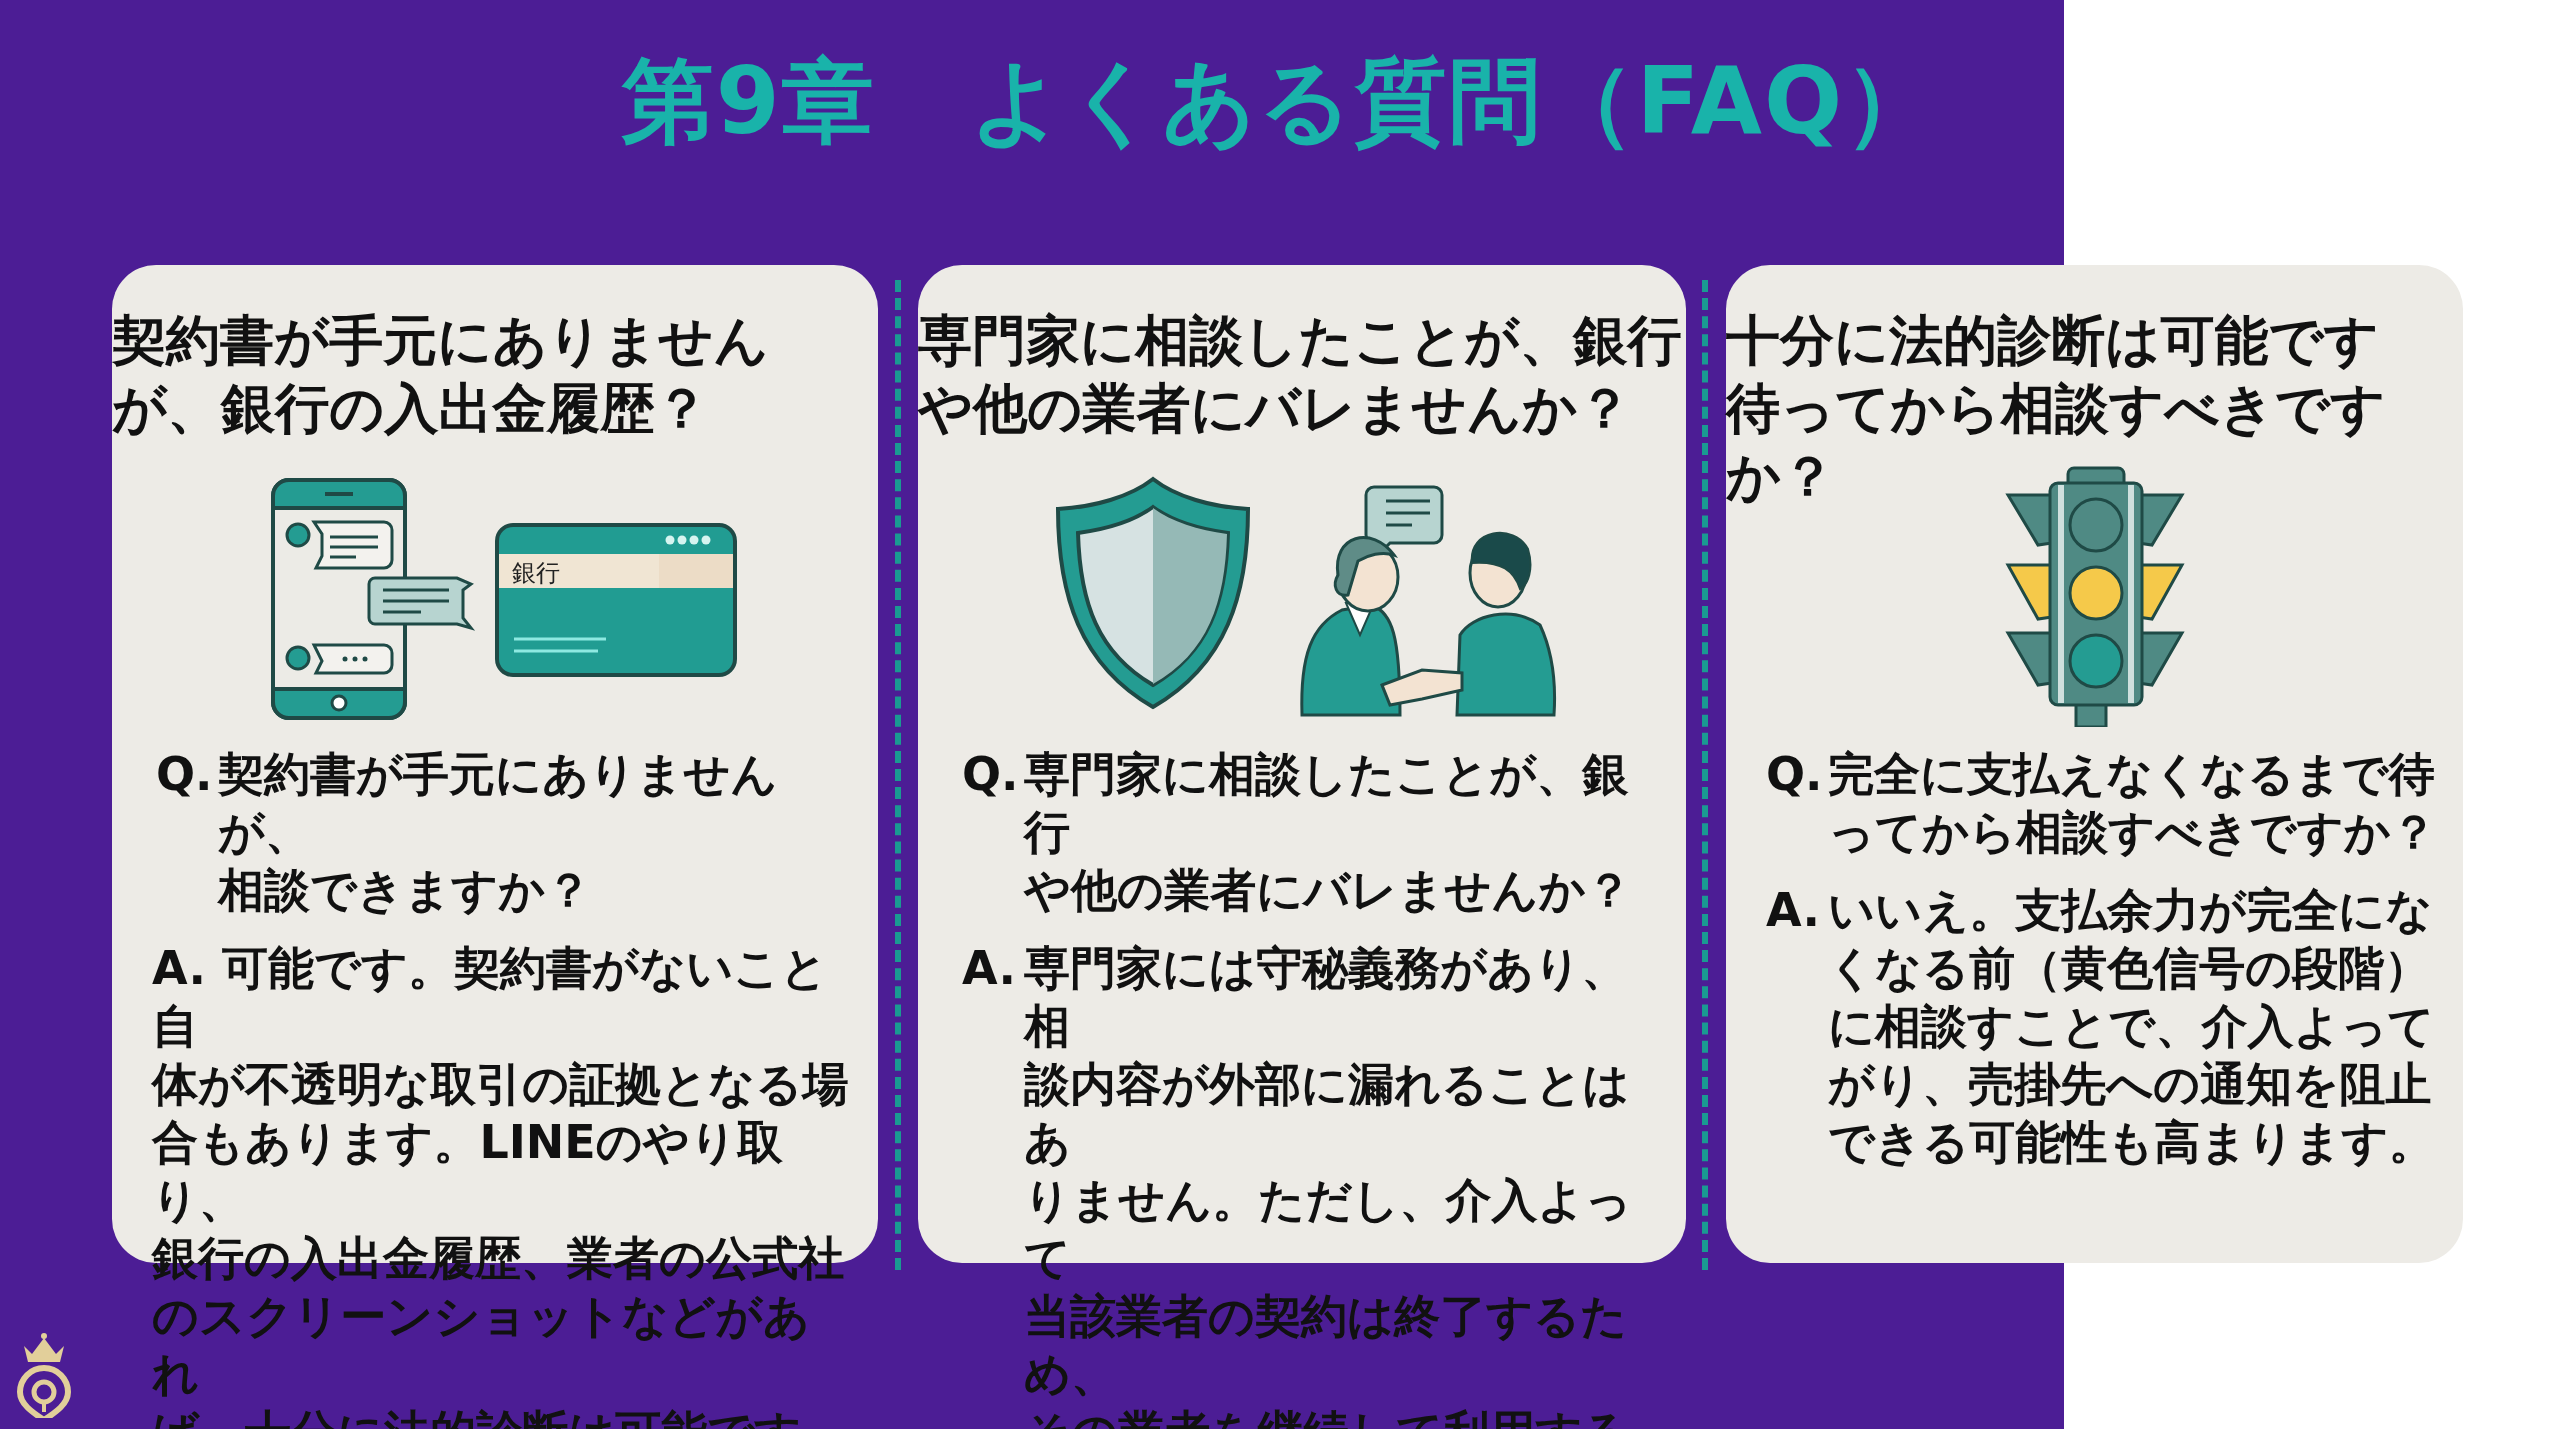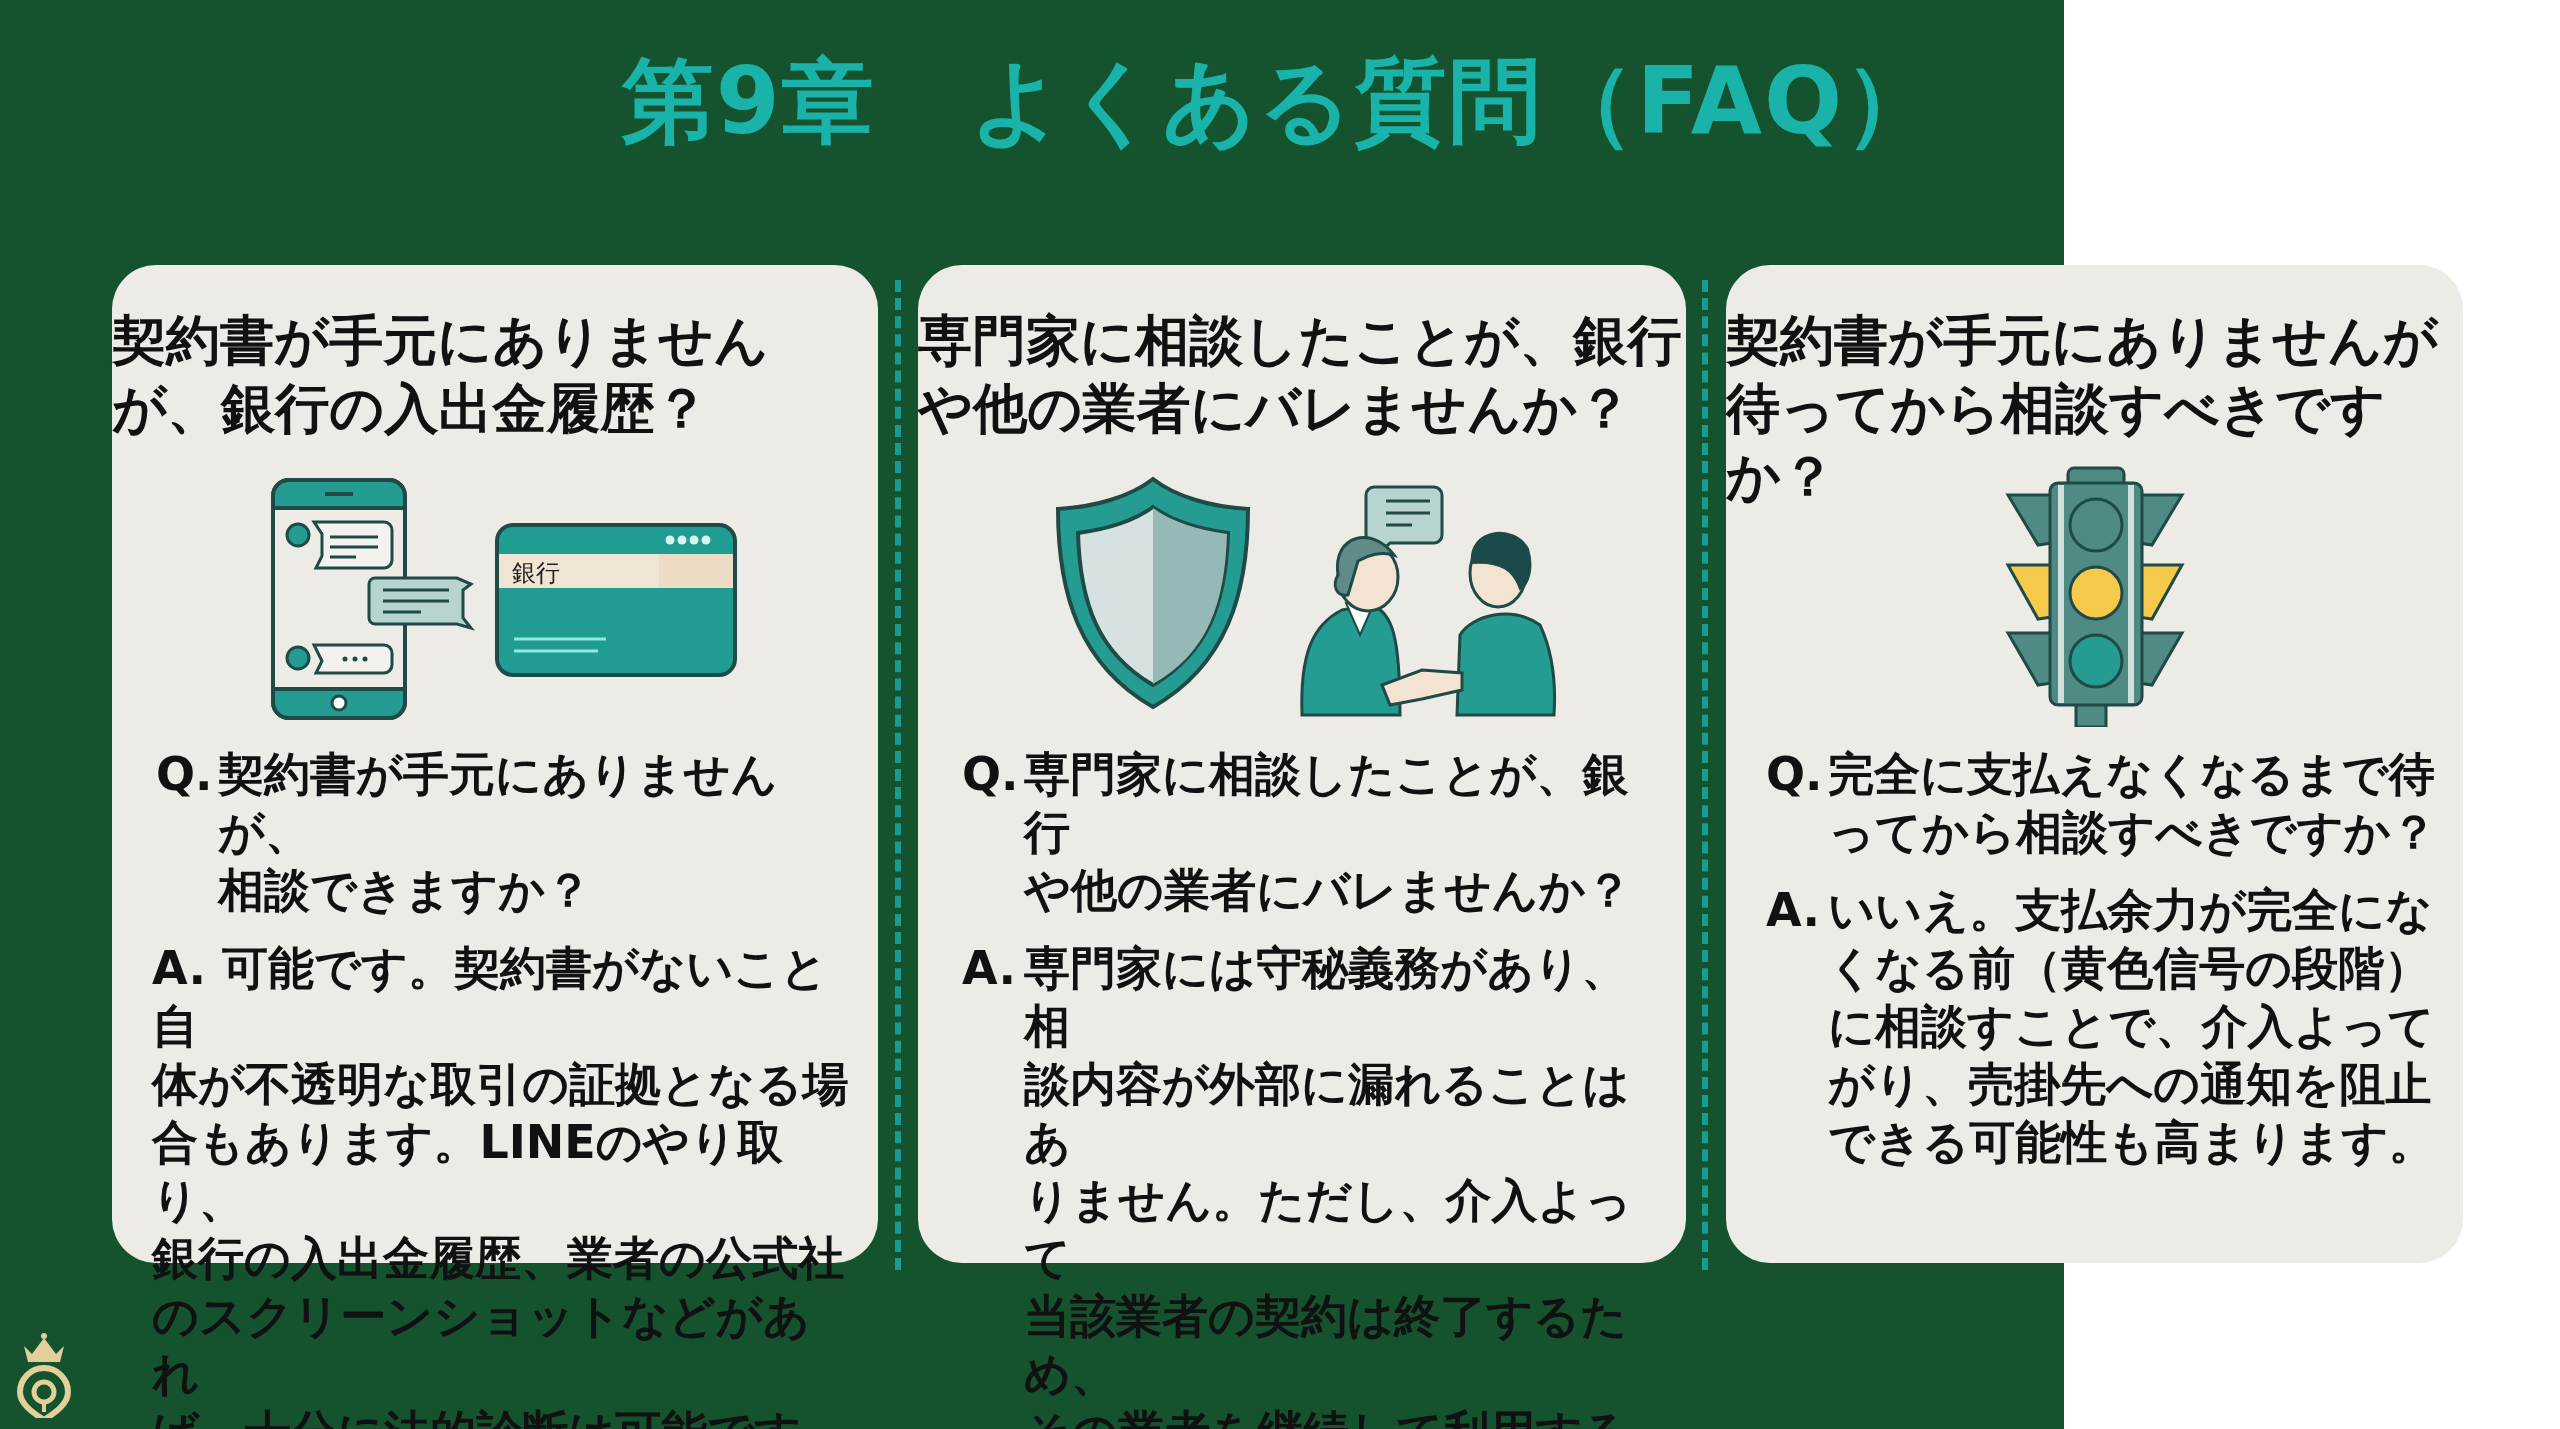--- a/index.html
+++ b/index.html
@@ -1,21 +1,21 @@
 <!DOCTYPE html>
 <html><head>
   <meta charset="utf-8">
   <style>
     * { box-sizing: border-box; margin: 0; padding: 0; }
     html, body {
       width: 2560px; height: 1429px; overflow: hidden;
       background: #ffffff;
       font-family: "DejaVu Sans", "Liberation Sans", sans-serif;
     }
-    .slide { position: relative; width: 2064px; height: 1429px; background: #14532d; }
+    .slide { position: relative; width: 2064px; height: 1429px; background: #4c1d95; }
     .title {
       position: absolute; left: 0; top: 42px; width: 2560px;
       text-align: center; color: #19b3aa;
       font-weight: bold; font-size: 92px; letter-spacing: 2px;
       line-height: 120px;
     }
     .card {
       position: absolute; top: 265px; height: 998px;
       background: #edebe6; border-radius: 44px;
     }
@@ -170,21 +170,21 @@
           
         </span>
       </div>
     </div>
   </div>
 
   <div class="divider d2"></div>
 
   <div class="card c3">
     <div class="heading">
-      <div>契約書が手元にありませんが</div>
+      <div>十分に法的診断は可能です</div>
       <div>待ってから相談すべきですか？</div>
     </div>
     <div class="illus">
       <svg style="left:274px;top:0px" width="190" height="262" viewBox="0 0 190 262">
         <rect x="76" y="234" width="30" height="28" fill="#4f8a84" stroke="#1f4a46" stroke-width="3"></rect>
         <path d="M8 30 h44 v48 l-14 2 z" fill="#4f8a84" stroke="#1f4a46" stroke-width="3"></path>
         <path d="M182 30 h-44 v48 l14 2 z" fill="#4f8a84" stroke="#1f4a46" stroke-width="3"></path>
         <path d="M8 100 h44 v52 l-14 2 z" fill="#f5c94a" stroke="#1f4a46" stroke-width="3"></path>
         <path d="M182 100 h-44 v52 l14 2 z" fill="#f5c94a" stroke="#1f4a46" stroke-width="3"></path>
         <path d="M8 168 h44 v50 l-14 2 z" fill="#4f8a84" stroke="#1f4a46" stroke-width="3"></path>

